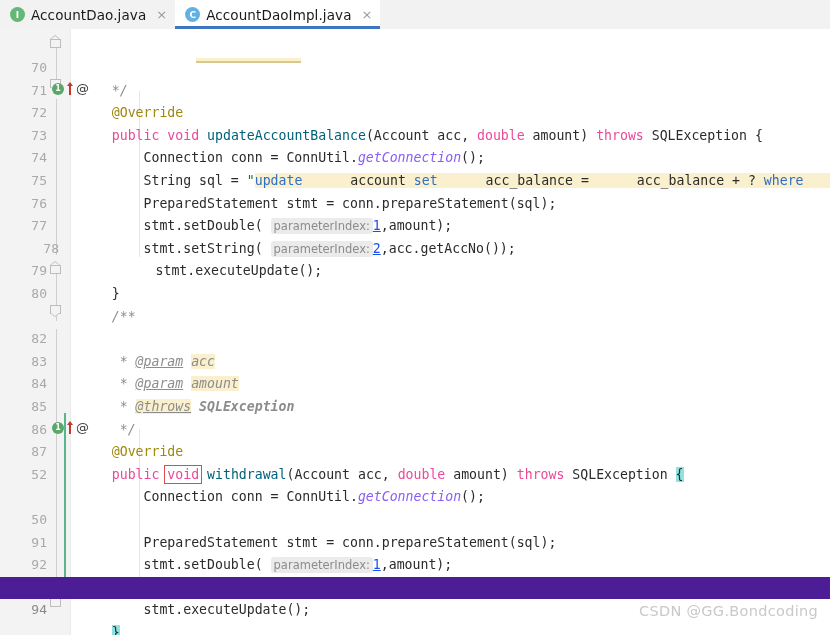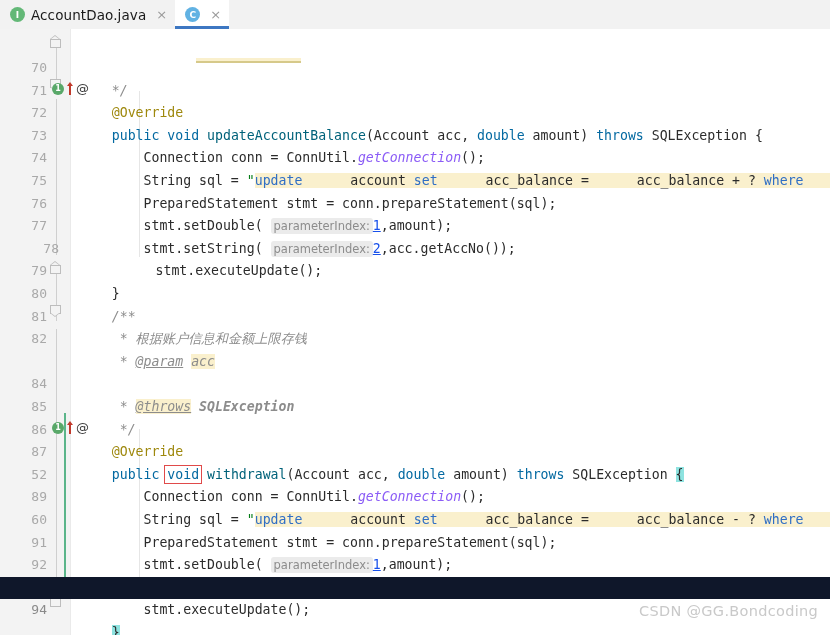--- a/index.html
+++ b/index.html
@@ -64,21 +64,21 @@
 
   
   .row {
     position: absolute; left: 0; right: 0; height: 22.6px;
     white-space: pre;
     font-family: "DejaVu Sans Mono", monospace;
     font-size: 13.2px;
     line-height: 22.6px;
     color: #2b2b2b;
   }
-  .row.caret { background: #0f172a; }
+  .row.caret { background: #4c1d95; }
   .row.caret .lnum { color: #8a8a8a; }
   .lnum {
     position: absolute; left: 0; width: 47px; text-align: right;
     color: #a9a9a9; font-size: 13px;
     font-family: "DejaVu Sans Mono", monospace;
   }
   .code { position: absolute; left: 80px; right: 0; }
 
   
   .gicon { position: absolute; }
@@ -138,21 +138,21 @@
     border-left: 4.5px solid transparent; border-right: 4.5px solid transparent;
     border-bottom: 3px solid #f3f3f3;
   }
 
   
   .iguide {
     position: absolute; width: 1px; background: #e6e6e6;
   }
 
   
-  .kw      { color: #0369a1; }
+  .kw      { color: #ec4899; }
   .anno    { color: #9e880d; }
   .meth    { color: #00627a; }
   .str     { color: #067d17; }
   .static  { color: #8b5cf6; font-style: italic; }
   .num     { color: #1750eb; text-decoration: underline; }
   .cmt     { color: #8c8c8c; font-style: italic; }
   .tag     { color: #8c8c8c; font-style: italic; text-decoration: underline; }
 
   
   .sqlbg   { background: #faf0cd; }
@@ -202,20 +202,21 @@
 <div id="app">
 
   <div class="tabbar">
     <div class="tab inactive">
       <span class="ficon iface">I</span>
       <span class="tab-label">AccountDao.java</span>
       <span class="tab-close">×</span>
     </div>
     <div class="tab active">
       <span class="ficon clazz">C</span>
+      <span class="tab-label">AccountDaoImpl.java</span>
       <span class="tab-close">×</span>
     </div>
   </div>
 
   <div class="editor">
 
     <div class="gutter"></div>
     <div class="gutter-sep"></div>
 
     <div class="sliver"></div>
@@ -317,30 +318,30 @@
     <div class="row" style="top:208.8px;">
       <span class="lnum">79</span>
       <span class="code">    }</span>
     </div>
 
     <div class="row" style="top:231.4px;">
       <span class="lnum">80</span>
       <span class="code"><span class="cmt">    /**</span></span>
     </div>
 
-    <div class="row" style="top:254px;">
-      <span class="lnum">81</span>
-      <span class="code"><span class="cmt">     * </span><span class="cmt">根据账户信息和金额上限存钱</span></span>
-    </div>
 
     <div class="row" style="top:276.6px;">
       <span class="lnum">82</span>
       <span class="code"><span class="cmt">     * </span><span class="tag">@param</span><span class="cmt"> </span><span class="jdhl cmt">acc</span></span>
     </div>
 
+    <div class="row" style="top:299.2px;">
+      <span class="lnum">83</span>
+      <span class="code"><span class="cmt">     * </span><span class="tag">@param</span><span class="cmt"> </span><span class="jdhl cmt">amount</span></span>
+    </div>
 
     <div class="row" style="top:321.8px;">
       <span class="lnum">84</span>
       <span class="code"><span class="cmt">     * </span><span class="tag jdtaghl">@throws</span><span class="cmt"> </span><span class="cmt" style="font-weight:600;">SQLException</span></span>
     </div>
 
     <div class="row" style="top:344.4px;">
       <span class="lnum">85</span>
       <span class="code"><span class="cmt">     */</span></span>
     </div>
@@ -353,27 +354,23 @@
     <div class="row" style="top:389.6px;">
       <span class="lnum">87</span>
       <span class="code">    <span class="kw">public</span> <span class="kw redbox">void</span> <span class="meth">withdrawal</span>(Account acc, <span class="kw">double</span> amount) <span class="kw">throws</span> SQLException <span class="bracehl">{</span></span>
     </div>
 
     <div class="row" style="top:412.2px;">
       <span class="lnum">52</span>
       <span class="code">        Connection conn = ConnUtil.<span class="static">getConnection</span>();</span>
     </div>
 
-    <div class="row" style="top:434.8px;">
-      <span class="lnum">89</span>
-      <span class="code">        String sql = <span class="str">"</span><span class="sqlbg"><span class="sqlkw">update</span> <span class="sqlid">account</span> <span class="sqlkw">set</span> <span class="sqlid">acc_balance</span> = <span class="sqlid">acc_balance</span> - ? <span class="sqlkw">where</span> <span class="sqlid">acc_no</span> = ?</span><span class="str">"</span>;</span>
-    </div>
 
     <div class="row" style="top:457.4px;">
-      <span class="lnum">60</span>
+      <span class="lnum">50</span>
       <span class="code">        PreparedStatement stmt = conn.prepareStatement(sql);</span>
     </div>
 
     <div class="row" style="top:480px;">
       <span class="lnum">91</span>
       <span class="code">        stmt.setDouble( <span class="inlay">parameterIndex:</span><span class="num">1</span>,amount);</span>
     </div>
 
     <div class="row" style="top:502.6px;">
       <span class="lnum">92</span>

